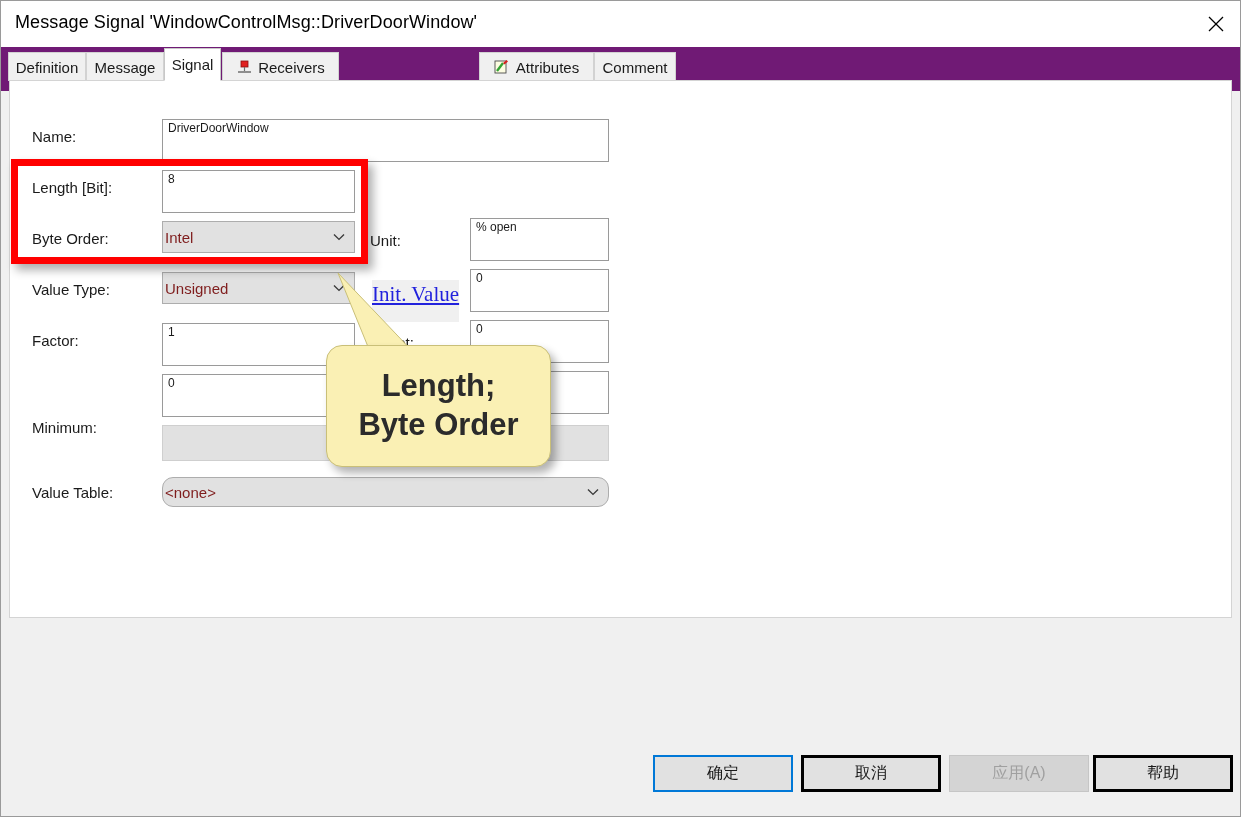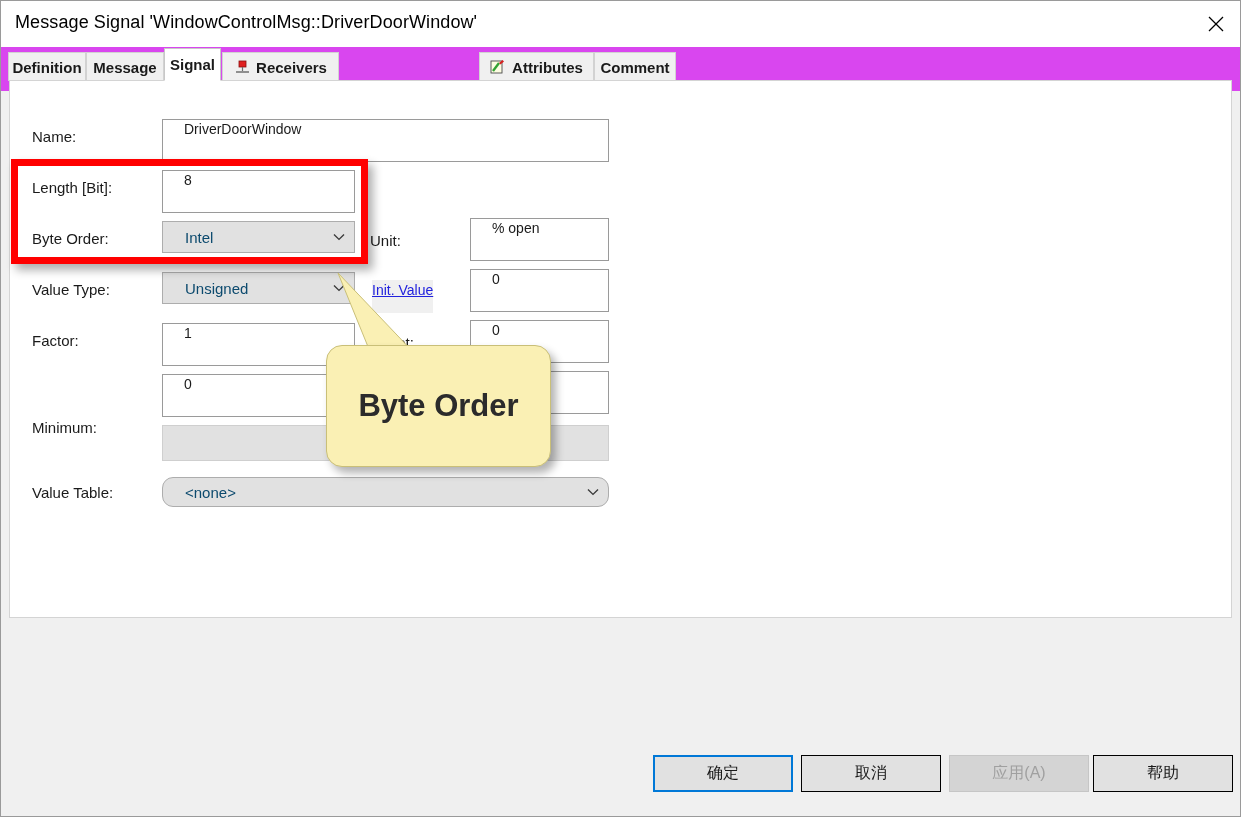--- a/index.html
+++ b/index.html
@@ -41,22 +41,21 @@
     display: flex; align-items: center; justify-content: center;
     cursor: pointer;
   }
   #close-btn svg { display: block; }
 
   
   #tabstrip {
     position: absolute;
     left: 0; top: 46px;
     width: 1239px; height: 44px;
-    background: #d946ef;
-    font-weight: bold;
+    background: #701a75;
   }
   .tab {
     position: absolute;
     top: 5px;
     height: 29px;
     background: #f0f0f0;
     border: 1px solid #d2d2d2;
     border-bottom: none;
     display: flex;
     align-items: center;
@@ -92,33 +91,33 @@
   .flabel {
     position: absolute;
     font-size: 15px;
     color: #1a1a1a;
     white-space: nowrap;
   }
   .txtbox {
     position: absolute;
     background: #ffffff;
     border: 1px solid #9a9a9a;
-    font-size: 14px;
-    color: #1a1a1a;
-    padding: 2px 4px 0 21px;
+    font-size: 12px;
+    color: #1a1a1a;
+    padding: 2px 4px 0 5px;
     font-family: "Liberation Sans", sans-serif;
     line-height: 1.1;
   }
   .combo {
     position: absolute;
     background: #e1e1e1;
     border: 1px solid #adadad;
     font-size: 15px;
-    color: #0c4a6e;
-    padding-left: 22px;
+    color: #7f1d1d;
+    padding-left: 2px;
     display: flex;
     align-items: center;
     cursor: pointer;
   }
   .combo .arrow {
     position: absolute;
     right: 9px; top: 50%;
     transform: translateY(-50%);
     width: 12px; height: 8px;
   }
@@ -128,22 +127,22 @@
     border: 1px solid #cfcfcf;
     font-size: 15px;
     color: #1a1a1a;
     display: flex;
     align-items: center;
     justify-content: center;
     cursor: pointer;
   }
   .linklbl {
     position: absolute;
-    font-family: Liberation Sans, sans-serif;
-    font-size: 14px;
+    font-family: Liberation Serif, serif;
+    font-size: 21px;
     color: #2222dd;
     text-decoration: underline;
     background: #f0f0f0;
     white-space: nowrap;
     cursor: pointer;
     padding: 2px 0 15px 0;
   }
 
   
   #buttonbar {
@@ -151,21 +150,21 @@
     left: 0; bottom: 0;
     width: 1239px; height: 72px;
     background: #f0f0f0;
   }
   .dlgbtn {
     position: absolute;
     top: 11px;
     height: 37px;
     width: 140px;
     background: #e1e1e1;
-    border: 1px solid #000000;
+    border: 3px solid #000000;
     font-size: 16px;
     color: #1a1a1a;
     display: flex; align-items: center; justify-content: center;
     cursor: pointer;
   }
   .dlgbtn.default {
     border: 2px solid #0078d7;
   }
   .dlgbtn.disabled {
     background: #d4d4d4;
@@ -328,20 +327,21 @@
 
   </div>
 
   <div id="redbox"></div>
 
   <svg id="callout-tail" viewBox="0 0 130 130">
     <polygon points="17,0 52,86 95,82" fill="#faf0b4" stroke="#c9bf78" stroke-width="1"></polygon>
   </svg>
 
   <div id="callout">
+    <div class="cline">Length;</div>
     <div class="cline">Byte Order</div>
   </div>
 
   <div id="buttonbar">
     <div class="dlgbtn default" style="left:652px;">
       <span>确定</span>
     </div>
     <div class="dlgbtn" style="left:800px;">
       <span>取消</span>
     </div>

